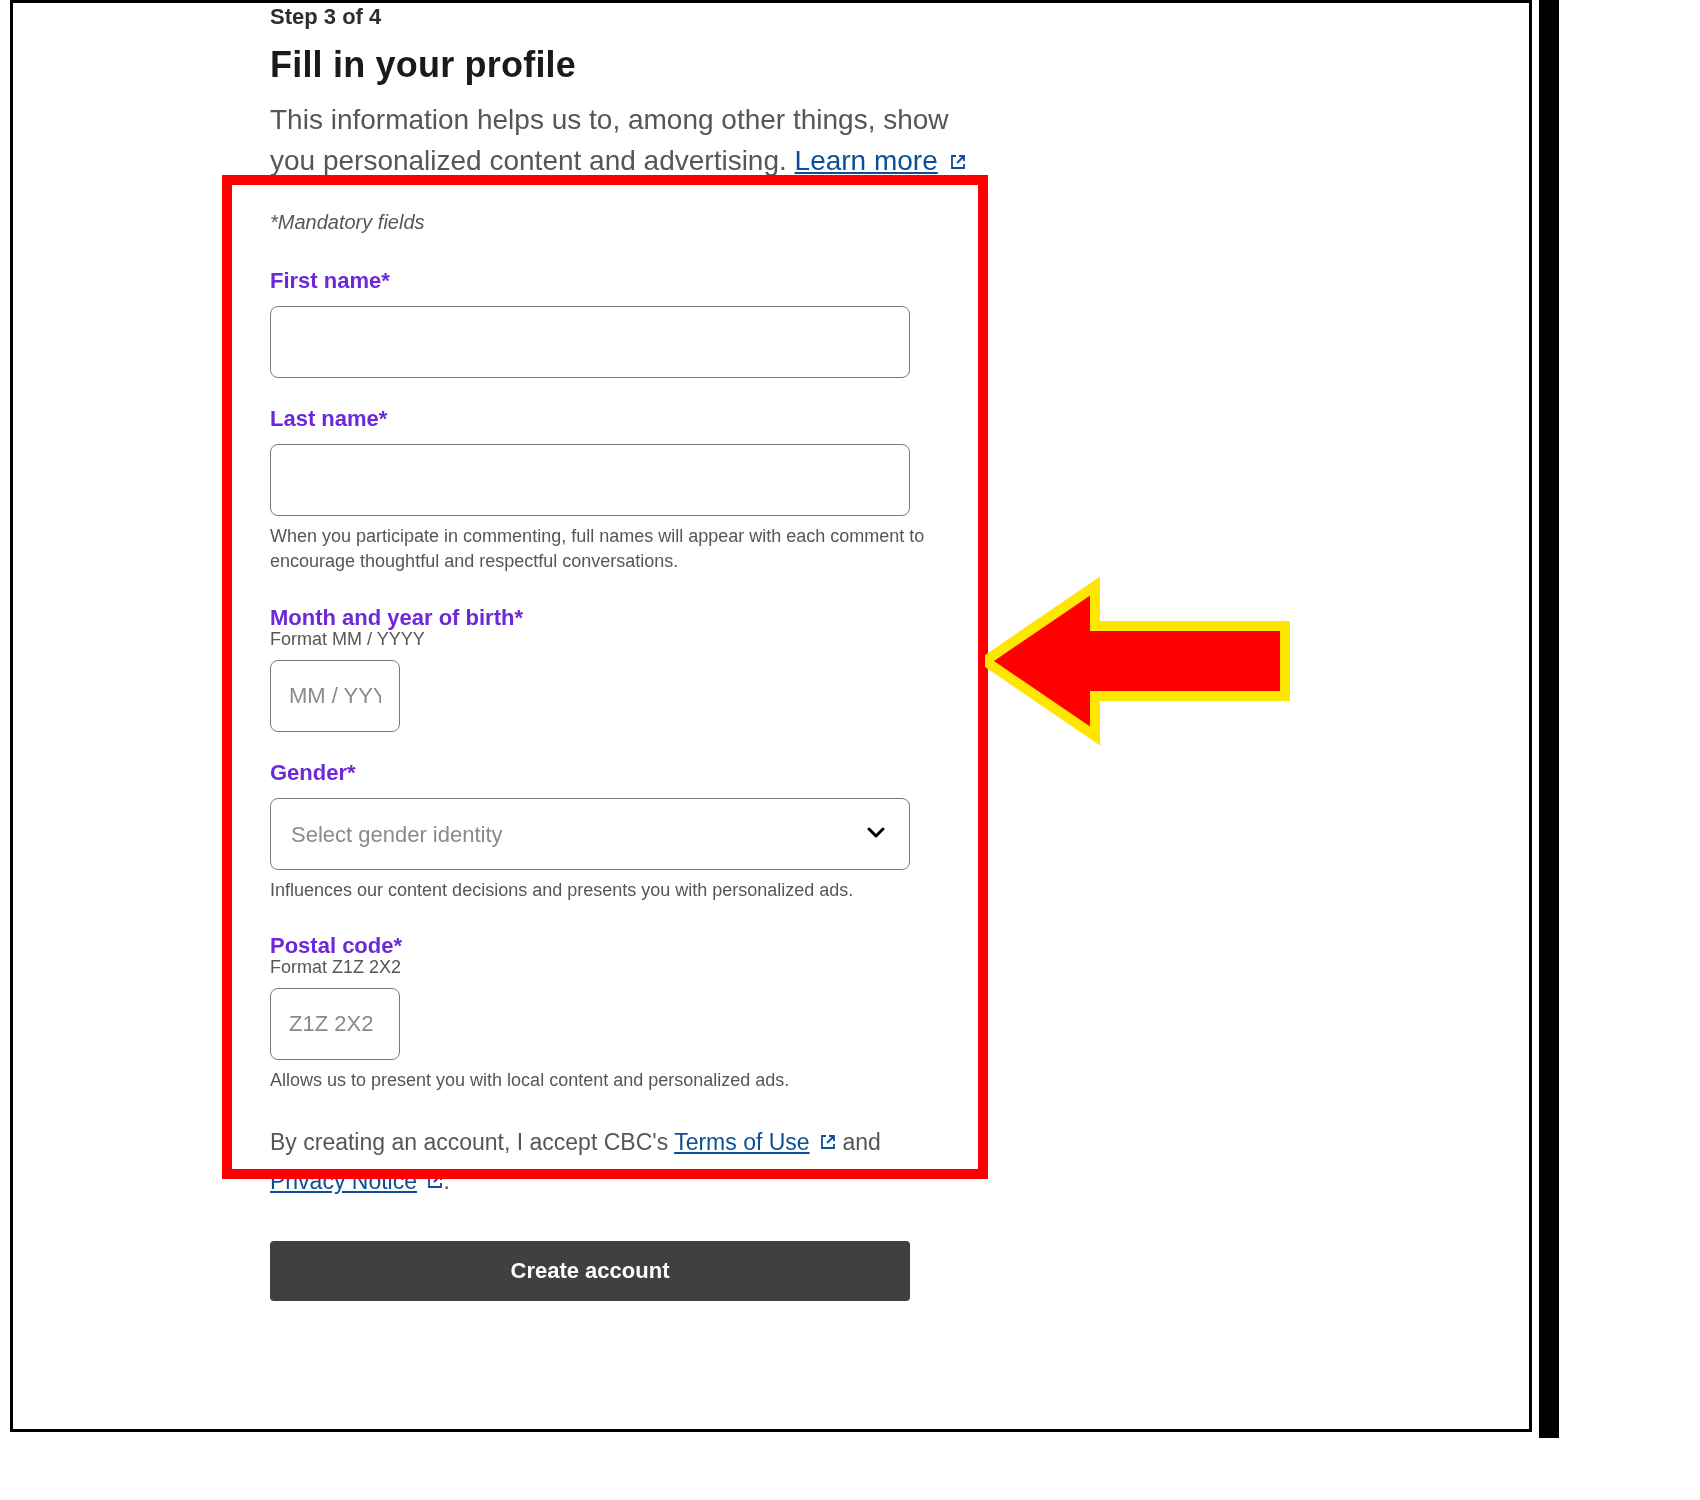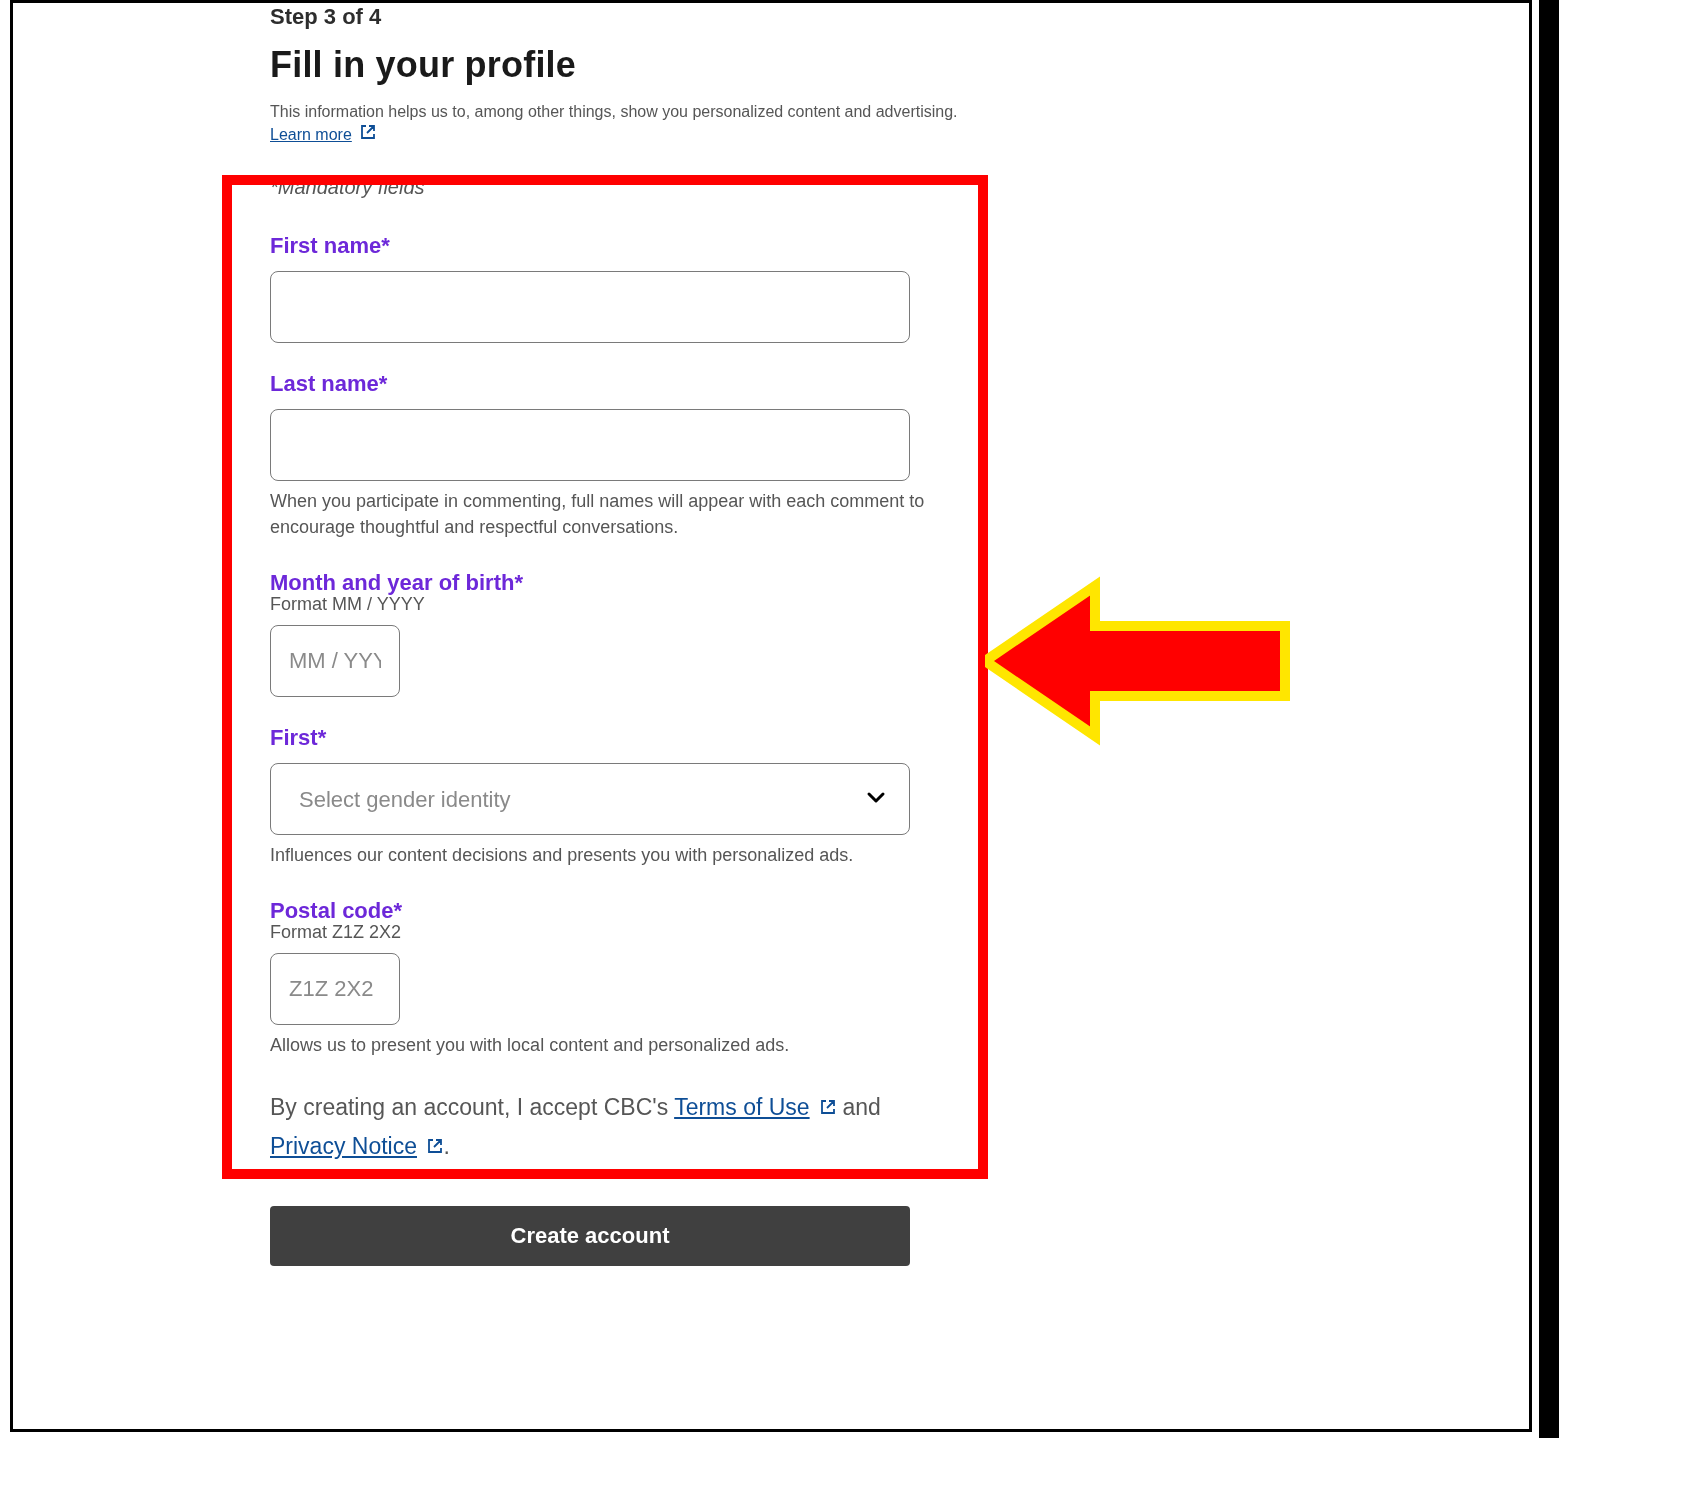--- a/index.html
+++ b/index.html
@@ -4,34 +4,34 @@
 <style>
   html,body{margin:0;padding:0;background:#fff;font-family:Arial,Helvetica,sans-serif;color:#2d2d2d;-webkit-font-smoothing:antialiased}
   .page{width:1700px;height:1500px;position:relative}
   
   .window{position:absolute;left:10px;top:0;width:1522px;height:1432px;border:3px solid #000;background:#fff;box-sizing:border-box}
   .right-strip{position:absolute;left:1539px;top:0;width:20px;height:1438px;background:#000}
   
   .col{position:absolute;left:270px;top:4px;width:720px}
   .step{font-weight:700;font-size:22px;margin:0 0 14px 0;color:#2d2d2d}
   .title{font-weight:800;font-size:36px;margin:0 0 14px 0;color:#1a1a1a;letter-spacing:.2px}
-  .desc{font-size:16px;line-height:1.45;color:#565656;margin:0 0 30px 0}
+  .desc{font-size:28px;line-height:1.45;color:#565656;margin:0 0 30px 0}
   .link{color:#0e4e96;text-decoration:underline;cursor:pointer}
   .ext-icon{display:inline-block;width:16px;height:16px;margin-left:4px;vertical-align:baseline;position:relative;top:0}
   .ext-icon svg{display:block}
   .mandatory{font-style:italic;font-size:20px;color:#565656;margin:0 0 34px 0}
   .field-label{font-weight:700;font-size:22px;margin:0 0 12px 0;color:#6d28d9}
   .sublabel{font-size:18px;color:#565656;margin:-6px 0 10px 0}
   .help{font-size:18px;color:#565656;margin:8px 0 30px 0;line-height:1.4}
   .input{width:640px;height:72px;border:1.5px solid #7a7a7a;border-radius:8px;background:#fff;box-sizing:border-box;font-size:22px;padding:0 18px;color:#2d2d2d}
   .input.small{width:130px;height:72px}
   .input::placeholder{color:#8a8a8a}
   
   .select-wrap{position:relative;width:640px}
-  .select{width:640px;height:72px;border:1.5px solid #7a7a7a;border-radius:8px;background:#fff;box-sizing:border-box;font-size:22px;padding:0 28px;color:#8a8a8a;line-height:72px}
+  .select{width:640px;height:72px;border:1.5px solid #7a7a7a;border-radius:8px;background:#fff;box-sizing:border-box;font-size:22px;padding:0 20px;color:#8a8a8a;line-height:72px}
   .chev{position:absolute;right:22px;top:50%;transform:translateY(-50%);pointer-events:none}
   
   .legal{font-size:23px;color:#565656;line-height:1.7;margin:0 0 40px 0}
   
   .primary-btn{width:640px;height:60px;border:none;border-radius:4px;background:#404040;color:#fff;font-weight:700;font-size:22px;cursor:pointer}
   
   .highlight-box{position:absolute;left:222px;top:175px;width:766px;height:1004px;border:10px solid #ff0000;box-sizing:border-box;pointer-events:none}
   
   .arrow{position:absolute;left:985px;top:576px;width:310px;height:170px;pointer-events:none}
 
@@ -77,21 +77,21 @@
 
     
     <div class="field-group">
       <p class="field-label" style="margin-bottom:4px">Month and year of birth*</p>
       <p class="sublabel">Format MM / YYYY</p>
       <input class="input small" type="text" placeholder="MM / YYYY" style="">
     </div>
 
     
     <div class="field-group">
-      <p class="field-label">First*</p>
+      <p class="field-label">Gender*</p>
       <div class="select-wrap">
         <div class="select" role="button">Select gender identity</div>
         <span class="chev">
           <svg width="24" height="24" viewBox="0 0 24 24">
               <path fill="none" stroke="#000" stroke-width="3" stroke-linecap="round" stroke-linejoin="round" d="M5 9l7 7 7-7"></path>
             </svg>
         </span>
       </div>
       <p class="help">Influences our content decisions and presents you with personalized ads.</p>
     </div>

